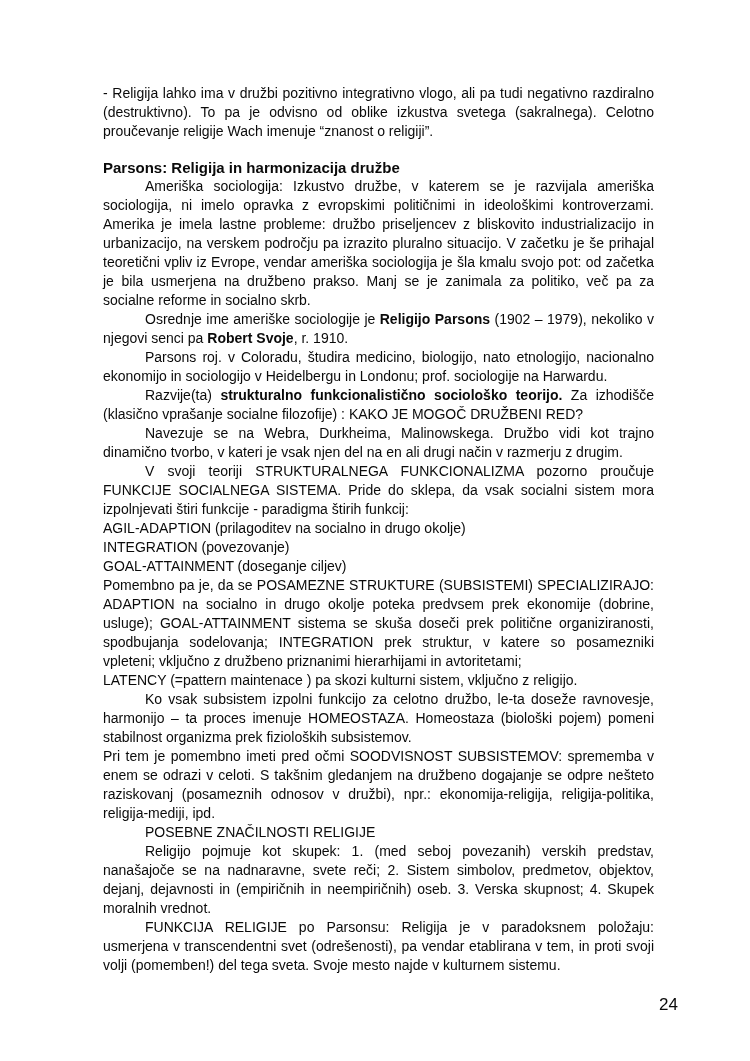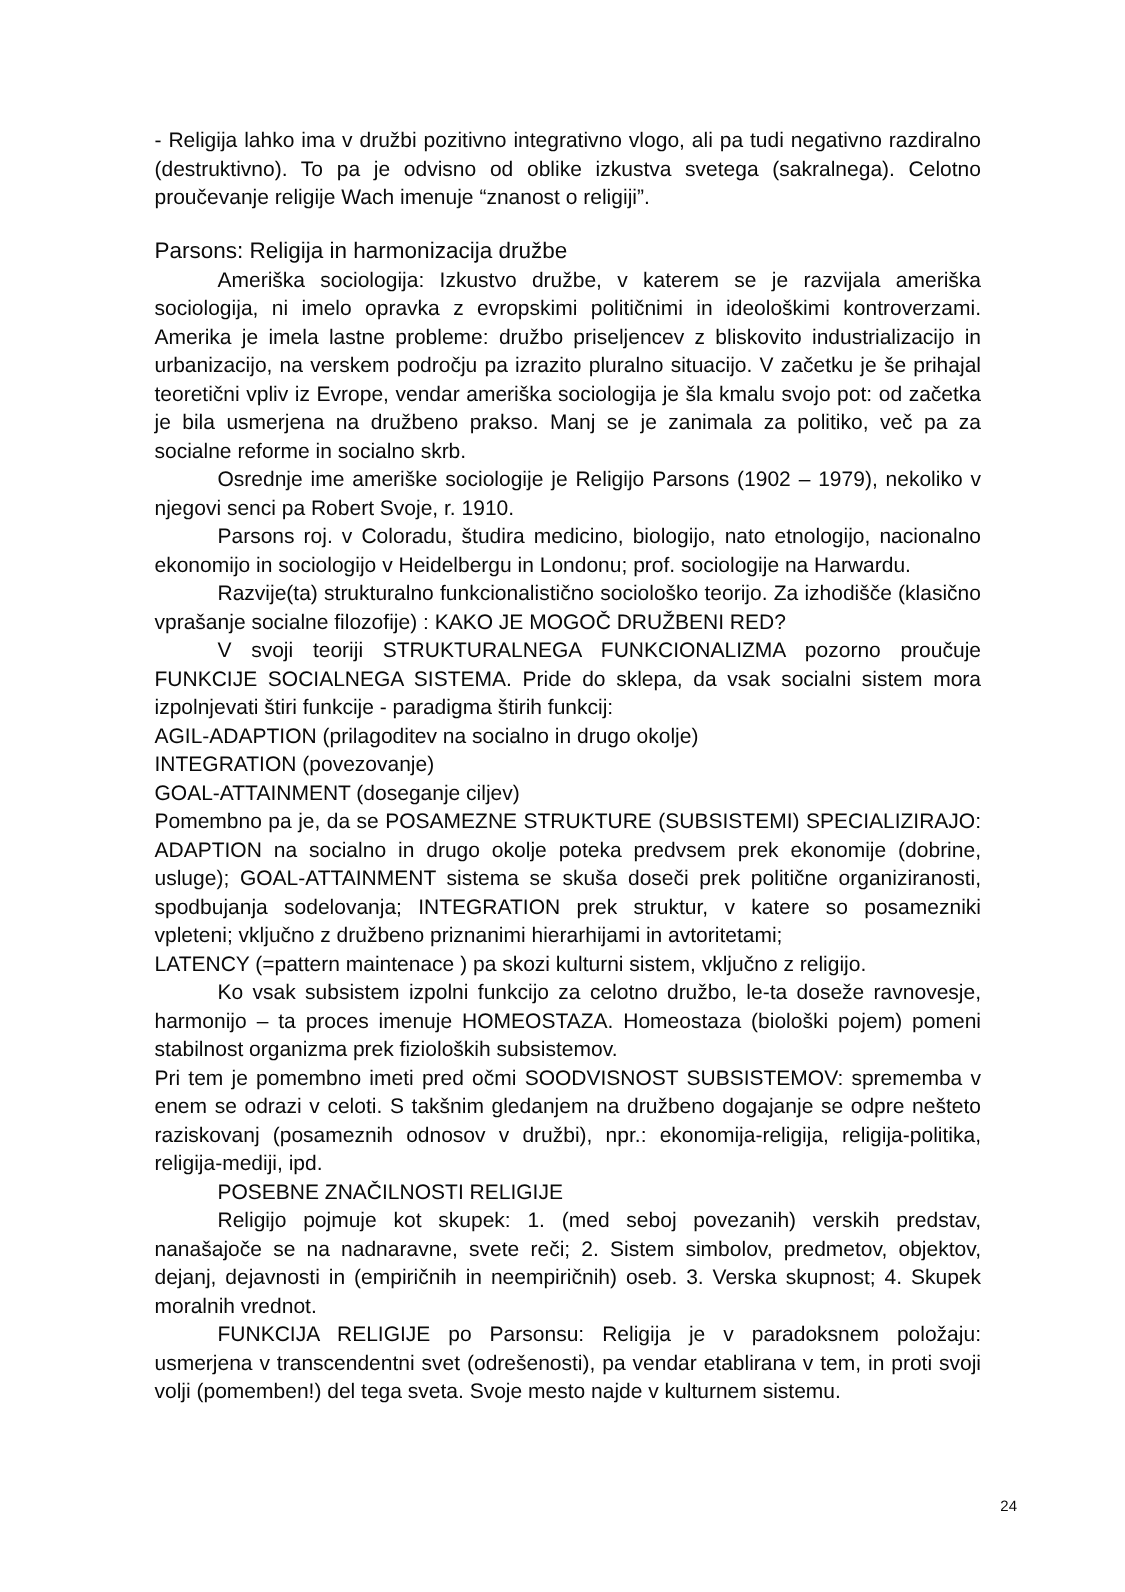--- a/index.html
+++ b/index.html
@@ -27,42 +27,43 @@
   .para.indent {
     text-indent: 42px;
   }
   .para.heading {
     font-weight: bold;
     font-size: 15px;
     text-align: left;
     margin-top: 17px;
   }
   .b {
-    font-weight: normal;
+    font-weight: bold;
   }
   .page-number {
     position: absolute;
     top: 997px;
     right: 72px;
-    font-size: 10px;
+    font-size: 17px;
     line-height: 15px;
     text-align: right;
   }
 </style>
 </head>
 <body>
 
 <div class="page">
   <div>
       <p class="para plain"><span>- Religija lahko ima v družbi pozitivno integrativno vlogo, ali pa tudi negativno razdiralno (destruktivno). To pa je odvisno od oblike izkustva svetega (sakralnega). Celotno proučevanje religije Wach imenuje “znanost o religiji”.</span></p>
       <p class="para heading"><span class="b">Parsons: Religija in harmonizacija družbe</span></p>
       <p class="para indent"><span>Ameriška sociologija: Izkustvo družbe, v katerem se je razvijala ameriška sociologija, ni imelo opravka z evropskimi političnimi in ideološkimi kontroverzami. Amerika je imela lastne probleme: družbo priseljencev z bliskovito industrializacijo in urbanizacijo, na verskem področju pa izrazito pluralno situacijo. V začetku je še prihajal teoretični vpliv iz Evrope, vendar ameriška sociologija je šla kmalu svojo pot: od začetka je bila usmerjena na družbeno prakso. Manj se je zanimala za politiko, več pa za socialne reforme in socialno skrb.</span></p>
       <p class="para indent"><span>Osrednje ime ameriške sociologije je </span><span class="b">Religijo Parsons</span><span> (1902 – 1979), nekoliko v njegovi senci pa </span><span class="b">Robert Svoje</span><span>, r. 1910.</span></p>
       <p class="para indent"><span>Parsons roj. v Coloradu, študira medicino, biologijo, nato etnologijo, nacionalno ekonomijo in sociologijo v Heidelbergu in Londonu; prof. sociologije na Harwardu.</span></p>
       <p class="para indent"><span>Razvije(ta) </span><span class="b">strukturalno funkcionalistično sociološko teorijo.</span><span> Za izhodišče (klasično vprašanje socialne filozofije) : KAKO JE MOGOČ DRUŽBENI RED?</span></p>
+      <p class="para indent"><span>Navezuje se na Webra, Durkheima, Malinowskega. Družbo vidi kot trajno dinamično tvorbo, v kateri je vsak njen del na en ali drugi način v razmerju z drugim.</span></p>
       <p class="para indent"><span>V svoji teoriji STRUKTURALNEGA FUNKCIONALIZMA pozorno proučuje FUNKCIJE SOCIALNEGA SISTEMA. Pride do sklepa, da vsak socialni sistem mora izpolnjevati štiri funkcije - paradigma štirih funkcij:</span></p>
       <p class="para plain"><span>AGIL-ADAPTION (prilagoditev na socialno in drugo okolje)</span></p>
       <p class="para plain"><span>INTEGRATION (povezovanje)</span></p>
       <p class="para plain"><span>GOAL-ATTAINMENT (doseganje ciljev)</span></p>
       <p class="para plain"><span>Pomembno pa je, da se POSAMEZNE STRUKTURE (SUBSISTEMI) SPECIALIZIRAJO: ADAPTION na socialno in drugo okolje poteka predvsem prek ekonomije (dobrine, usluge); GOAL-ATTAINMENT sistema se skuša doseči prek politične organiziranosti, spodbujanja sodelovanja; INTEGRATION prek struktur, v katere so posamezniki vpleteni; vključno z družbeno priznanimi hierarhijami in avtoritetami;</span></p>
       <p class="para plain"><span>LATENCY (=pattern maintenace ) pa skozi kulturni sistem, vključno z religijo.</span></p>
       <p class="para indent"><span>Ko vsak subsistem izpolni funkcijo za celotno družbo, le-ta doseže ravnovesje, harmonijo – ta proces imenuje HOMEOSTAZA. Homeostaza (biološki pojem) pomeni stabilnost organizma prek fizioloških subsistemov.</span></p>
       <p class="para plain"><span>Pri tem je pomembno imeti pred očmi SOODVISNOST SUBSISTEMOV: sprememba v enem se odrazi v celoti. S takšnim gledanjem na družbeno dogajanje se odpre nešteto raziskovanj (posameznih odnosov v družbi), npr.: ekonomija-religija, religija-politika, religija-mediji, ipd.</span></p>
       <p class="para indent"><span>POSEBNE ZNAČILNOSTI RELIGIJE</span></p>
       <p class="para indent"><span>Religijo pojmuje kot skupek: 1. (med seboj povezanih) verskih predstav, nanašajoče se na nadnaravne, svete reči; 2. Sistem simbolov, predmetov, objektov, dejanj, dejavnosti in (empiričnih in neempiričnih) oseb. 3. Verska skupnost; 4. Skupek moralnih vrednot.</span></p>

